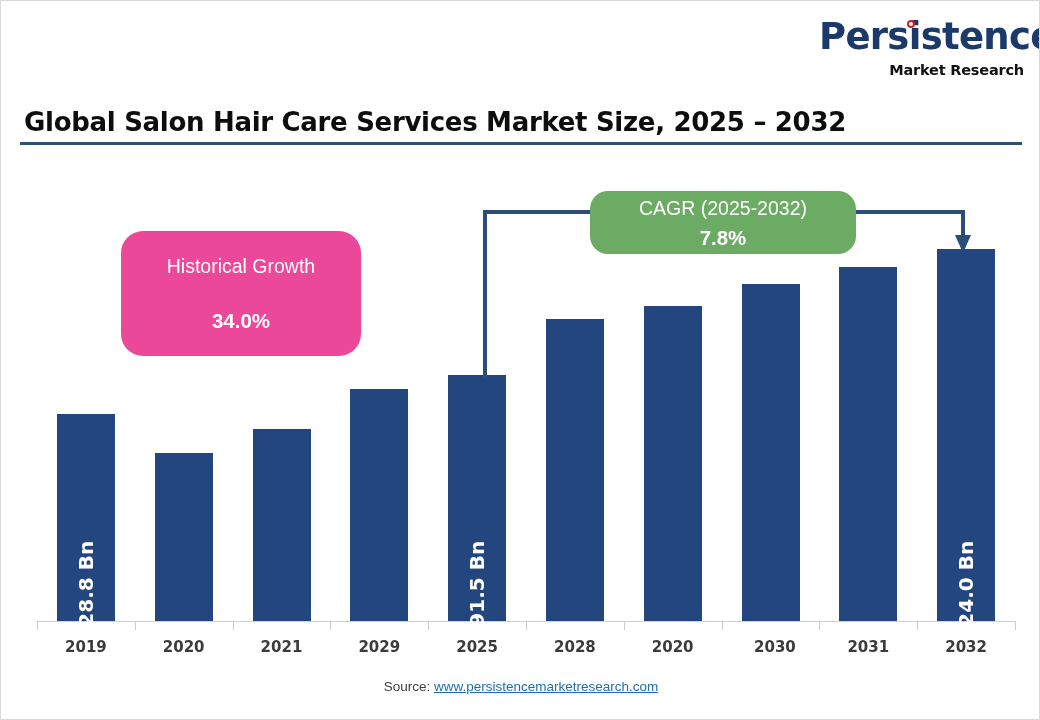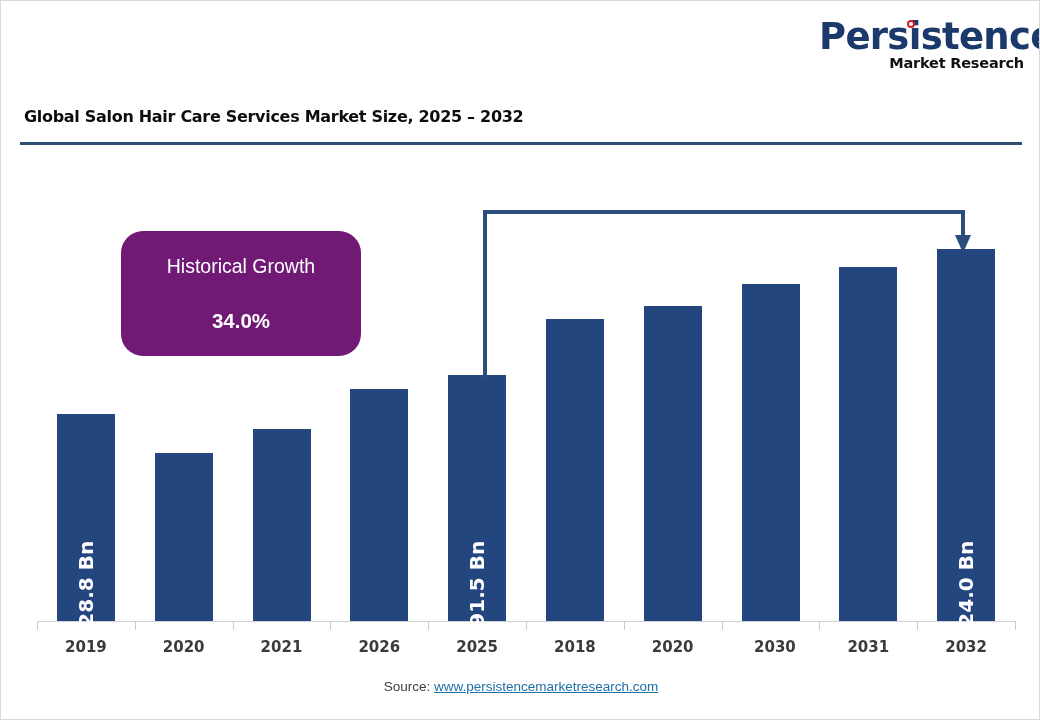--- a/index.html
+++ b/index.html
@@ -51,32 +51,32 @@
     border: 2px solid #cf2027;
     box-sizing: border-box;
   }
   #logo-sub {
     font-family: "DejaVu Sans", sans-serif;
     font-weight: bold;
     font-size: 14.5px;
     line-height: 16px;
     color: #111111;
     white-space: nowrap;
-    margin-top: 0px;
+    margin-top: 7px;
     letter-spacing: -0.2px;
   }
 
   
   #title {
     position: absolute;
     left: 23px;
     top: 106px;
     font-family: "DejaVu Sans", sans-serif;
     font-weight: bold;
-    font-size: 16px;
+    font-size: 26px;
     color: #0d0d0d;
     white-space: nowrap;
     letter-spacing: -0.3px;
   }
   #title-rule {
     position: absolute;
     left: 19px;
     top: 141px;
     width: 1002px;
     height: 3px;
@@ -238,38 +238,42 @@
         <div class="tick" style="left: 622.8px;"></div>
         <div class="tick" style="left: 720.6px;"></div>
         <div class="tick" style="left: 818.4px;"></div>
         <div class="tick" style="left: 916.2px;"></div>
         <div class="tick" style="left: 1014px;"></div>
       </div>
     <div id="xlabels-layer">
         <div class="xlabel" style="left: 36px; width: 97.8px;">2019</div>
         <div class="xlabel" style="left: 133.8px; width: 97.8px;">2020</div>
         <div class="xlabel" style="left: 231.6px; width: 97.8px;">2021</div>
-        <div class="xlabel" style="left: 329.4px; width: 97.8px;">2026</div>
+        <div class="xlabel" style="left: 329.4px; width: 97.8px;">2029</div>
         <div class="xlabel" style="left: 427.2px; width: 97.8px;">2025</div>
-        <div class="xlabel" style="left: 525px; width: 97.8px;">2018</div>
+        <div class="xlabel" style="left: 525px; width: 97.8px;">2028</div>
         <div class="xlabel" style="left: 622.8px; width: 97.8px;">2020</div>
         <div class="xlabel" style="left: 725px; width: 97.8px;">2030</div>
         <div class="xlabel" style="left: 818.4px; width: 97.8px;">2031</div>
         <div class="xlabel" style="left: 916.2px; width: 97.8px;">2032</div>
       </div>
   </div>
 
   <svg id="bracket" viewBox="0 0 1040 720">
     <polyline points="484,377 484,211 962,211 962,238" fill="none" stroke="#2a4d7c" stroke-width="4"></polyline>
     <polygon points="962,252 954,234 970,234" fill="#2a4d7c"></polygon>
   </svg>
 
-  <div id="hist-callout" class="callout" style="background: #701a75; gap: 25px;">
+  <div id="hist-callout" class="callout" style="background: #ec4899; gap: 25px;">
     <span>Historical Growth</span>
     <span class="pct">34.0%</span>
   </div>
 
+  <div id="cagr-callout" class="callout" style="background: rgb(108, 171, 99);">
+    <span>CAGR (2025-2032)</span>
+    <span class="pct">7.8%</span>
+  </div>
 
   <div id="source">
     <span>Source: </span><a href="#" style="color: rgb(31, 111, 168);">www.persistencemarketresearch.com</a>
   </div>
 
 </div>
 
 </body></html>

